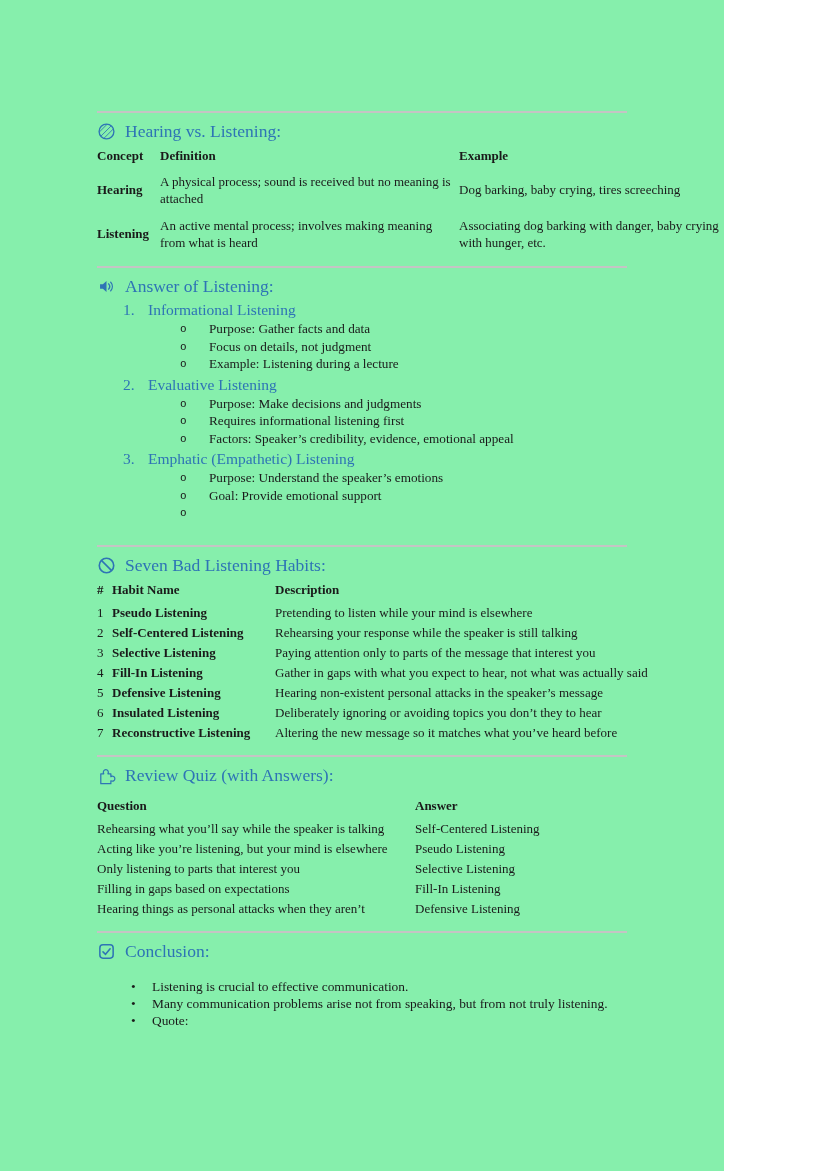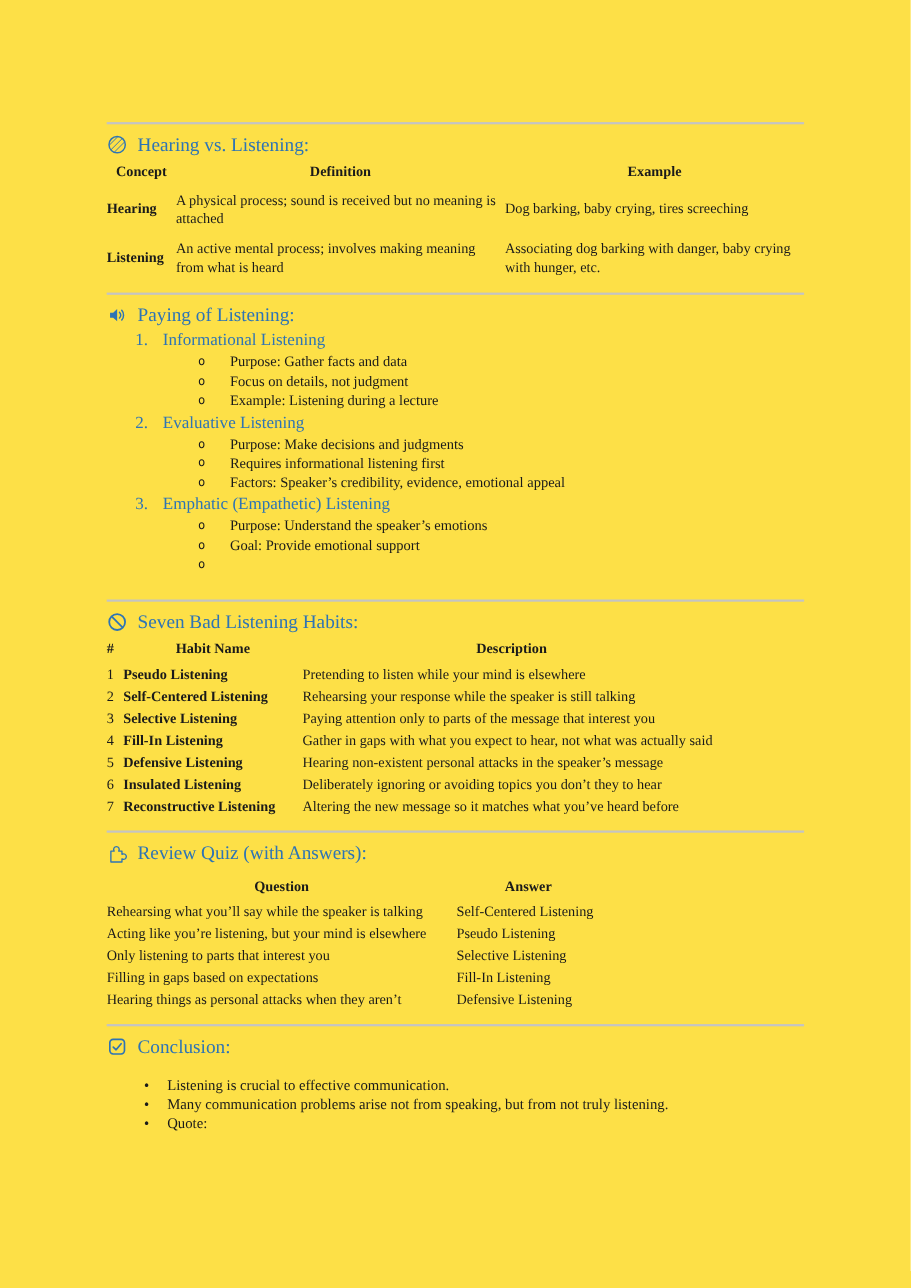--- a/index.html
+++ b/index.html
@@ -1,31 +1,31 @@
 <!DOCTYPE html>
 <html><head>
 <meta charset="utf-8">
 <style>
   *{box-sizing:border-box;margin:0;padding:0}
   html,body{background:#ffffff}
   .page{
-    width:828px;height:1171px;background:#fde047;overflow:hidden;
+    width:724px;height:1171px;background:#86efac;overflow:hidden;
     font-family:"Liberation Serif","DejaVu Serif",serif;color:#1a1a1a;
     padding:111px 97px 0 97px;position:relative;
   }
   hr.rule{border:0;border-top:2px solid #c4c4c4;margin:0}
   .sec-head{
     display:flex;align-items:center;gap:9px;
     margin:8px 0 4px;font-size:17.5px;font-weight:400;color:#2e74b5;
   }
   .sec-head .icon{display:inline-flex;width:19px;height:19px;flex:0 0 auto}
   .sec-head .icon svg{width:100%;height:100%}
 
   table{border-collapse:collapse;font-size:13px;line-height:1.3;table-layout:fixed}
-  th{font-weight:bold;text-align:center;padding:2px 0 4px}
+  th{font-weight:bold;text-align:left;padding:2px 0 4px}
   td{padding:2px 6px 2px 0;vertical-align:middle;text-align:left}
   b{font-weight:normal}
 
   
   .hearing-tbl{width:634px;margin-top:2px}
   .hearing-tbl td{padding-top:5px;padding-bottom:5px}
   .hearing-tbl .c-concept{font-weight:bold}
   .hearing-tbl + hr.rule{margin-top:10px}
 
   
@@ -116,21 +116,21 @@
 
   <section>
     <h2 class="sec-head">
       <span class="icon">
         <svg viewBox="0 0 20 20">
           <path d="M3.2 7.6 H6.2 L10 4.2 V15.8 L6.2 12.4 H3.2 Z" fill="#2e74b5"></path>
           <path d="M12.2 7.2 A4.2 4.2 0 0 1 12.2 12.8" fill="none" stroke="#2e74b5" stroke-width="1.4" stroke-linecap="round"></path>
           <path d="M14.4 5.4 A7 7 0 0 1 14.4 14.6" fill="none" stroke="#2e74b5" stroke-width="1.4" stroke-linecap="round"></path>
         </svg>
       </span>
-      <span>Paying of Listening:</span>
+      <span>Answer of Listening:</span>
     </h2>
     <ol class="types">
 
     <li>
           <div class="type-title">
             <span class="num">1.</span>
             <span class="t">Informational Listening</span>
           </div>
           <ul class="subs">
 

